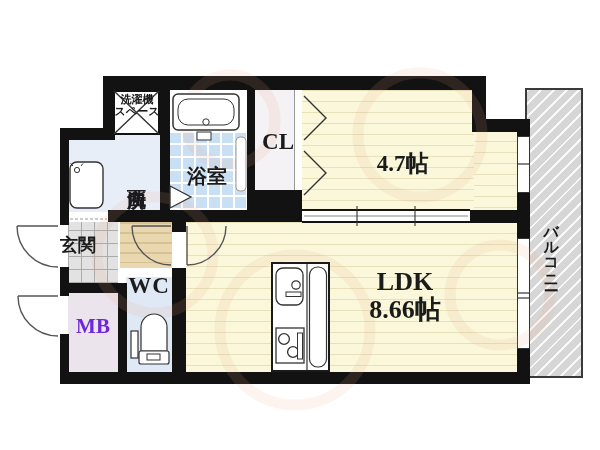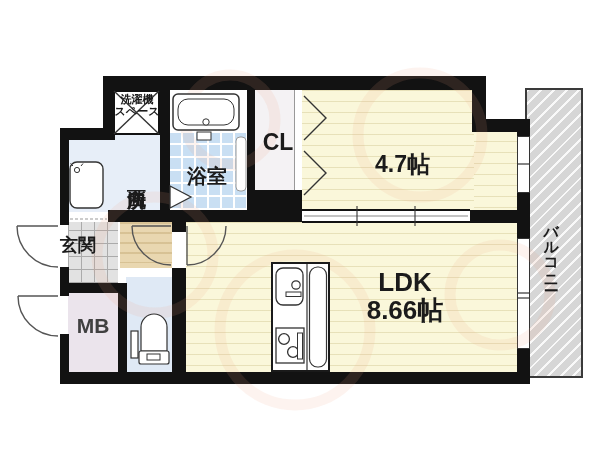--- a/index.html
+++ b/index.html
@@ -1,17 +1,17 @@
 <!DOCTYPE html>
 <html><head>
 <meta charset="utf-8">
 <style>
   html,body{margin:0;padding:0;background:#ffffff;}
   #plan{position:relative;width:600px;height:450px;background:#ffffff;overflow:hidden;
-        font-family:Liberation Sans, sans-serif;}
+        font-family:Liberation Serif, serif;}
   .fill{position:absolute;z-index:1;}
   .wall{position:absolute;z-index:2;background:#121212;}
   .fx{position:absolute;z-index:3;left:0;top:0;pointer-events:none;}
   .lbl{position:absolute;z-index:4;color:#1b1b1b;font-weight:700;text-align:center;line-height:1.08;}
   .vert{writing-mode:vertical-rl;text-orientation:upright;}
   .yellow{background:#faf7da;
     background-image:repeating-linear-gradient(180deg,rgba(200,188,130,.38) 0 1.5px,rgba(0,0,0,0) 1.5px 11px);}
   .tan{background:#e9d7b0;
     background-image:repeating-linear-gradient(180deg,rgba(175,145,85,.30) 0 1.5px,rgba(0,0,0,0) 1.5px 10px);}
   .tiles{background:#c9dff3;
@@ -167,16 +167,17 @@
   <div class="lbl" style="left:168px;top:166px;width:78px;font-size:20px;">浴室</div>
   <div class="lbl" style="left:320px;top:127px;width:165px;font-size:23px;font-weight:600;">
     <br>
     <span>4.7帖</span>
   </div>
   <div class="lbl" style="left:310px;top:268px;width:190px;font-size:26px;font-weight:600;">
     <span>LDK</span><br>
     <span>8.66帖</span>
   </div>
   <div class="lbl" style="left:53px;top:236px;width:50px;font-size:18px;">玄関</div>
-  <div class="lbl" style="left:68px;top:315px;width:50px;font-size:21px;color:#404040;">MB</div>
+  <div class="lbl" style="left:126px;top:274px;width:46px;font-size:23px;letter-spacing:1px;">WC</div>
+  <div class="lbl" style="left:68px;top:315px;width:50px;font-size:21px;color:#6d28d9;">MB</div>
   <div class="lbl vert" style="left:543px;top:183px;height:130px;font-size:15px;font-weight:600;">バルコニー</div>
 
 </div>
 
 </body></html>

